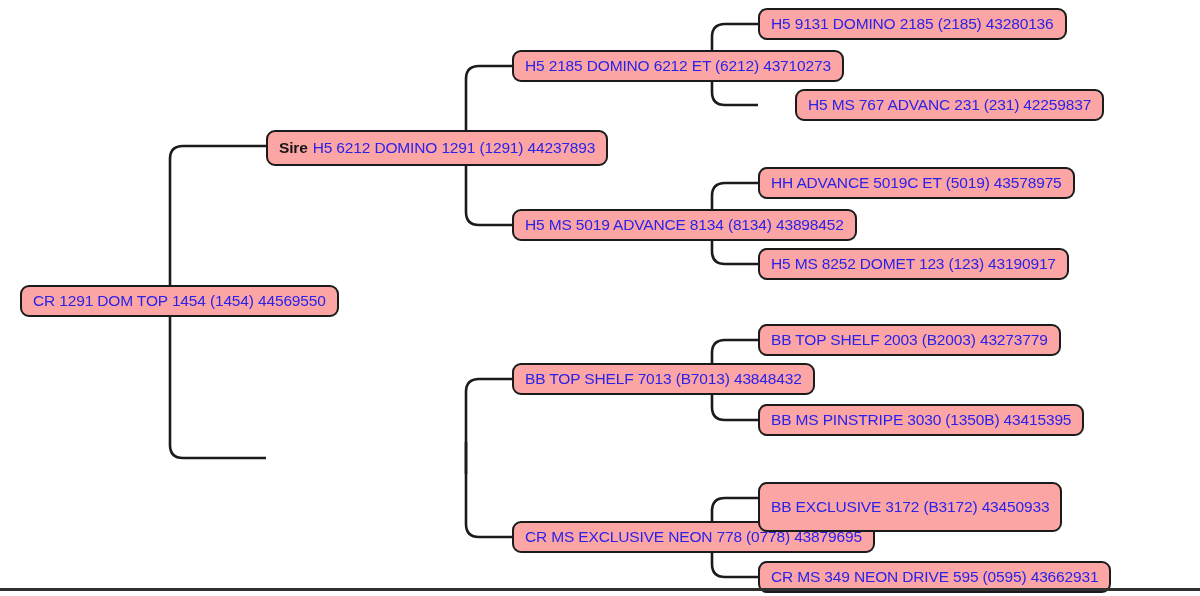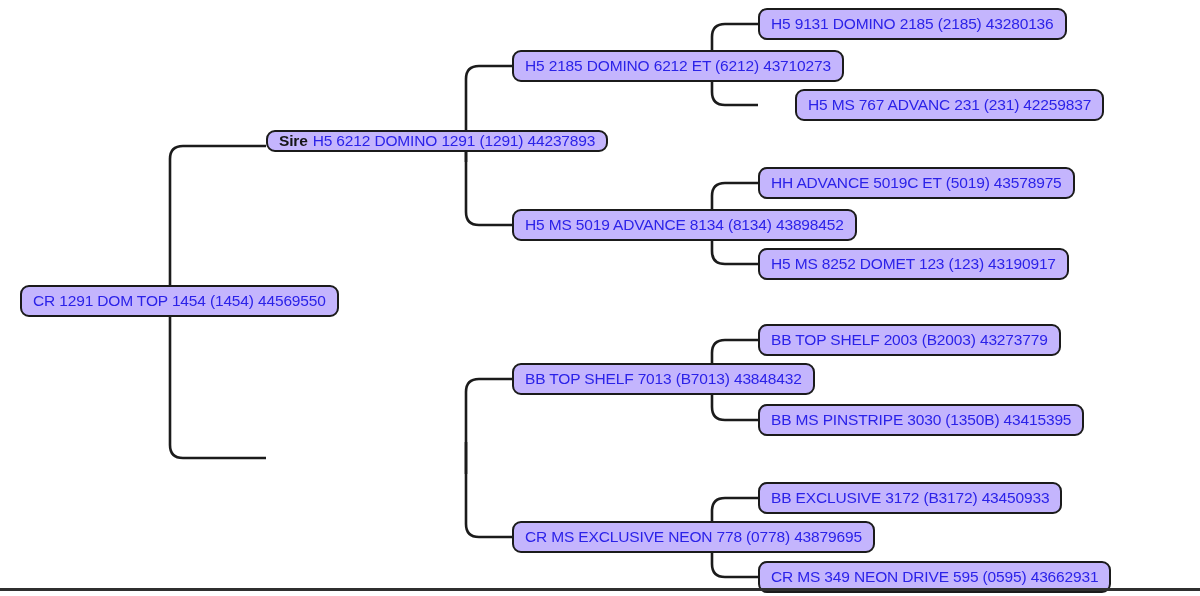--- a/index.html
+++ b/index.html
@@ -21,21 +21,21 @@
     position: absolute;
     left: 0;
     top: 0;
     width: 1200px;
     height: 596px;
     pointer-events: none;
   }
   .node {
     position: absolute;
     box-sizing: border-box;
-    background: #c4b5fd;
+    background: #fca5a5;
     border: 2.6px solid #1b1b1b;
     border-radius: 9px;
     display: flex;
     align-items: center;
     white-space: nowrap;
     padding: 0 11px;
     font-size: 15.5px;
     letter-spacing: -0.15px;
     z-index: 5;
   }
@@ -79,21 +79,21 @@
       <path d="M 712 363 L 712 407 Q 712 420 725 420 L 758 420"></path>
       <path d="M 712 553 L 712 511 Q 712 498 725 498 L 758 498"></path>
       <path d="M 712 521 L 712 564 Q 712 577 725 577 L 758 577"></path>
     </g>
   </svg>
 
   <div class="node" style="left: 20px; top: 285px; height: 32px;">
     <span class="name">CR 1291 DOM TOP 1454 (1454) 44569550</span>
   </div>
 
-  <div class="node" style="left: 266px; top: 130px; height: 22px;">
+  <div class="node" style="left: 266px; top: 130px; height: 36px;">
     <span class="role">Sire</span>
       <span class="name">H5 6212 DOMINO 1291 (1291) 44237893</span>
   </div>
 
 
   <div class="node" style="left: 512px; top: 50px; height: 32px;">
     <span class="name">H5 2185 DOMINO 6212 ET (6212) 43710273</span>
   </div>
 
   <div class="node" style="left: 512px; top: 209px; height: 32px;">
@@ -125,21 +125,21 @@
   </div>
 
   <div class="node" style="left: 758px; top: 324px; height: 32px;">
     <span class="name">BB TOP SHELF 2003 (B2003) 43273779</span>
   </div>
 
   <div class="node" style="left: 758px; top: 404px; height: 32px;">
     <span class="name">BB MS PINSTRIPE 3030 (1350B) 43415395</span>
   </div>
 
-  <div class="node" style="left: 758px; top: 482px; height: 32px;">
+  <div class="node" style="left: 758px; top: 482px; height: 50px;">
     <span class="name">BB EXCLUSIVE 3172 (B3172) 43450933</span>
   </div>
 
   <div class="node" style="left: 758px; top: 561px; height: 32px;">
     <span class="name">CR MS 349 NEON DRIVE 595 (0595) 43662931</span>
   </div>
 
   <div id="bottom-rule"></div>
 </div>
 

